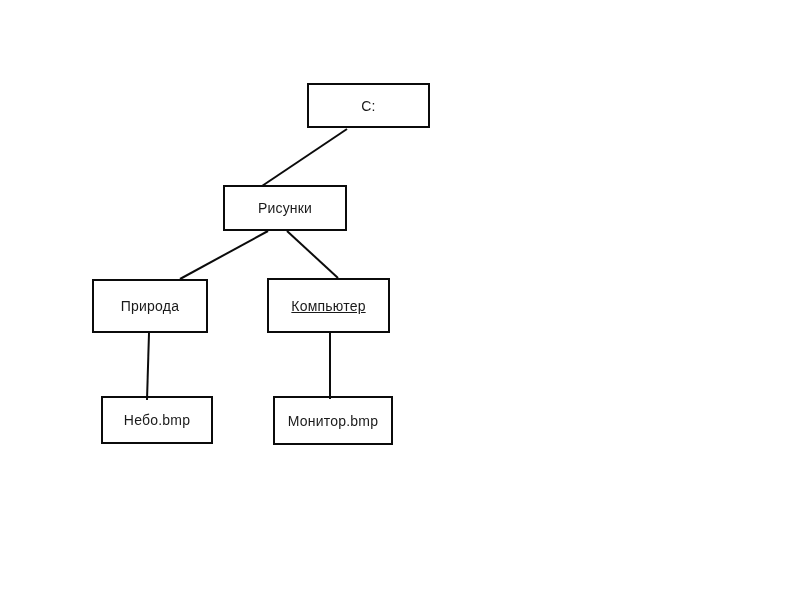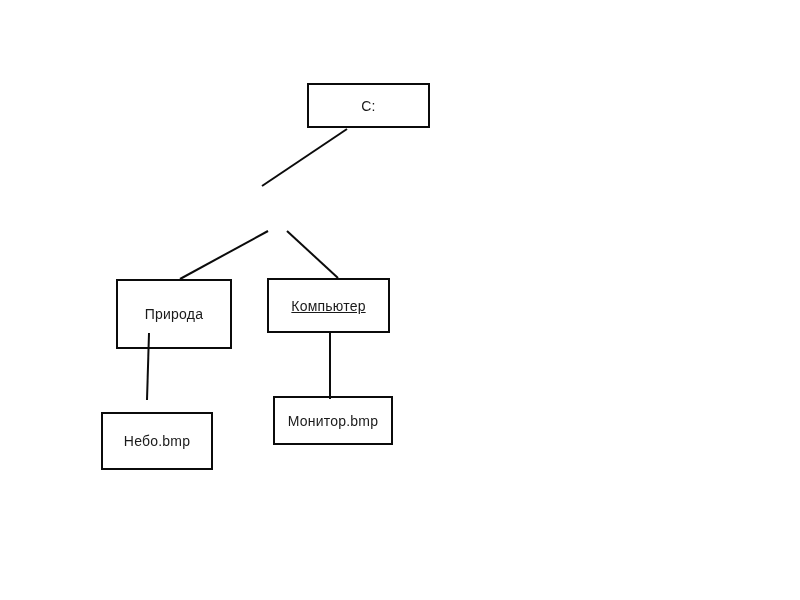--- a/index.html
+++ b/index.html
@@ -31,40 +31,43 @@
     justify-content: center;
     font-size: 14px;
     color: #1a1a1a;
     letter-spacing: 0.2px;
   }
   .node span {
     white-space: nowrap;
   }
   #node-c        { left: 307px; top: 83px;  width: 123px; height: 45px; }
   #node-risunki  { left: 223px; top: 185px; width: 124px; height: 46px; }
-  #node-priroda  { left: 92px;  top: 279px; width: 116px; height: 70px; margin-left: 24px; }
+  #node-priroda  { left: 92px;  top: 279px; width: 116px; height: 54px; }
   #node-kompyuter{ left: 267px; top: 278px; width: 123px; height: 55px; text-decoration: underline; }
-  #node-nebo     { left: 101px; top: 396px; width: 112px; height: 58px; margin-top: 16px; }
+  #node-nebo     { left: 101px; top: 396px; width: 112px; height: 48px; }
   #node-monitor  { left: 273px; top: 396px; width: 120px; height: 49px; }
   svg.edges {
     position: absolute;
     left: 0;
     top: 0;
     pointer-events: none;
   }
 </style>
 </head>
 <body>
 
 <div class="canvas">
 
   <div class="node" id="node-c">
     <span>C:</span>
   </div>
 
+  <div class="node" id="node-risunki">
+    <span>Рисунки</span>
+  </div>
 
   <div class="node" id="node-priroda">
     <span>Природа</span>
   </div>
 
   <div class="node" id="node-kompyuter">
     <span>Компьютер</span>
   </div>
 
   <div class="node" id="node-nebo">

